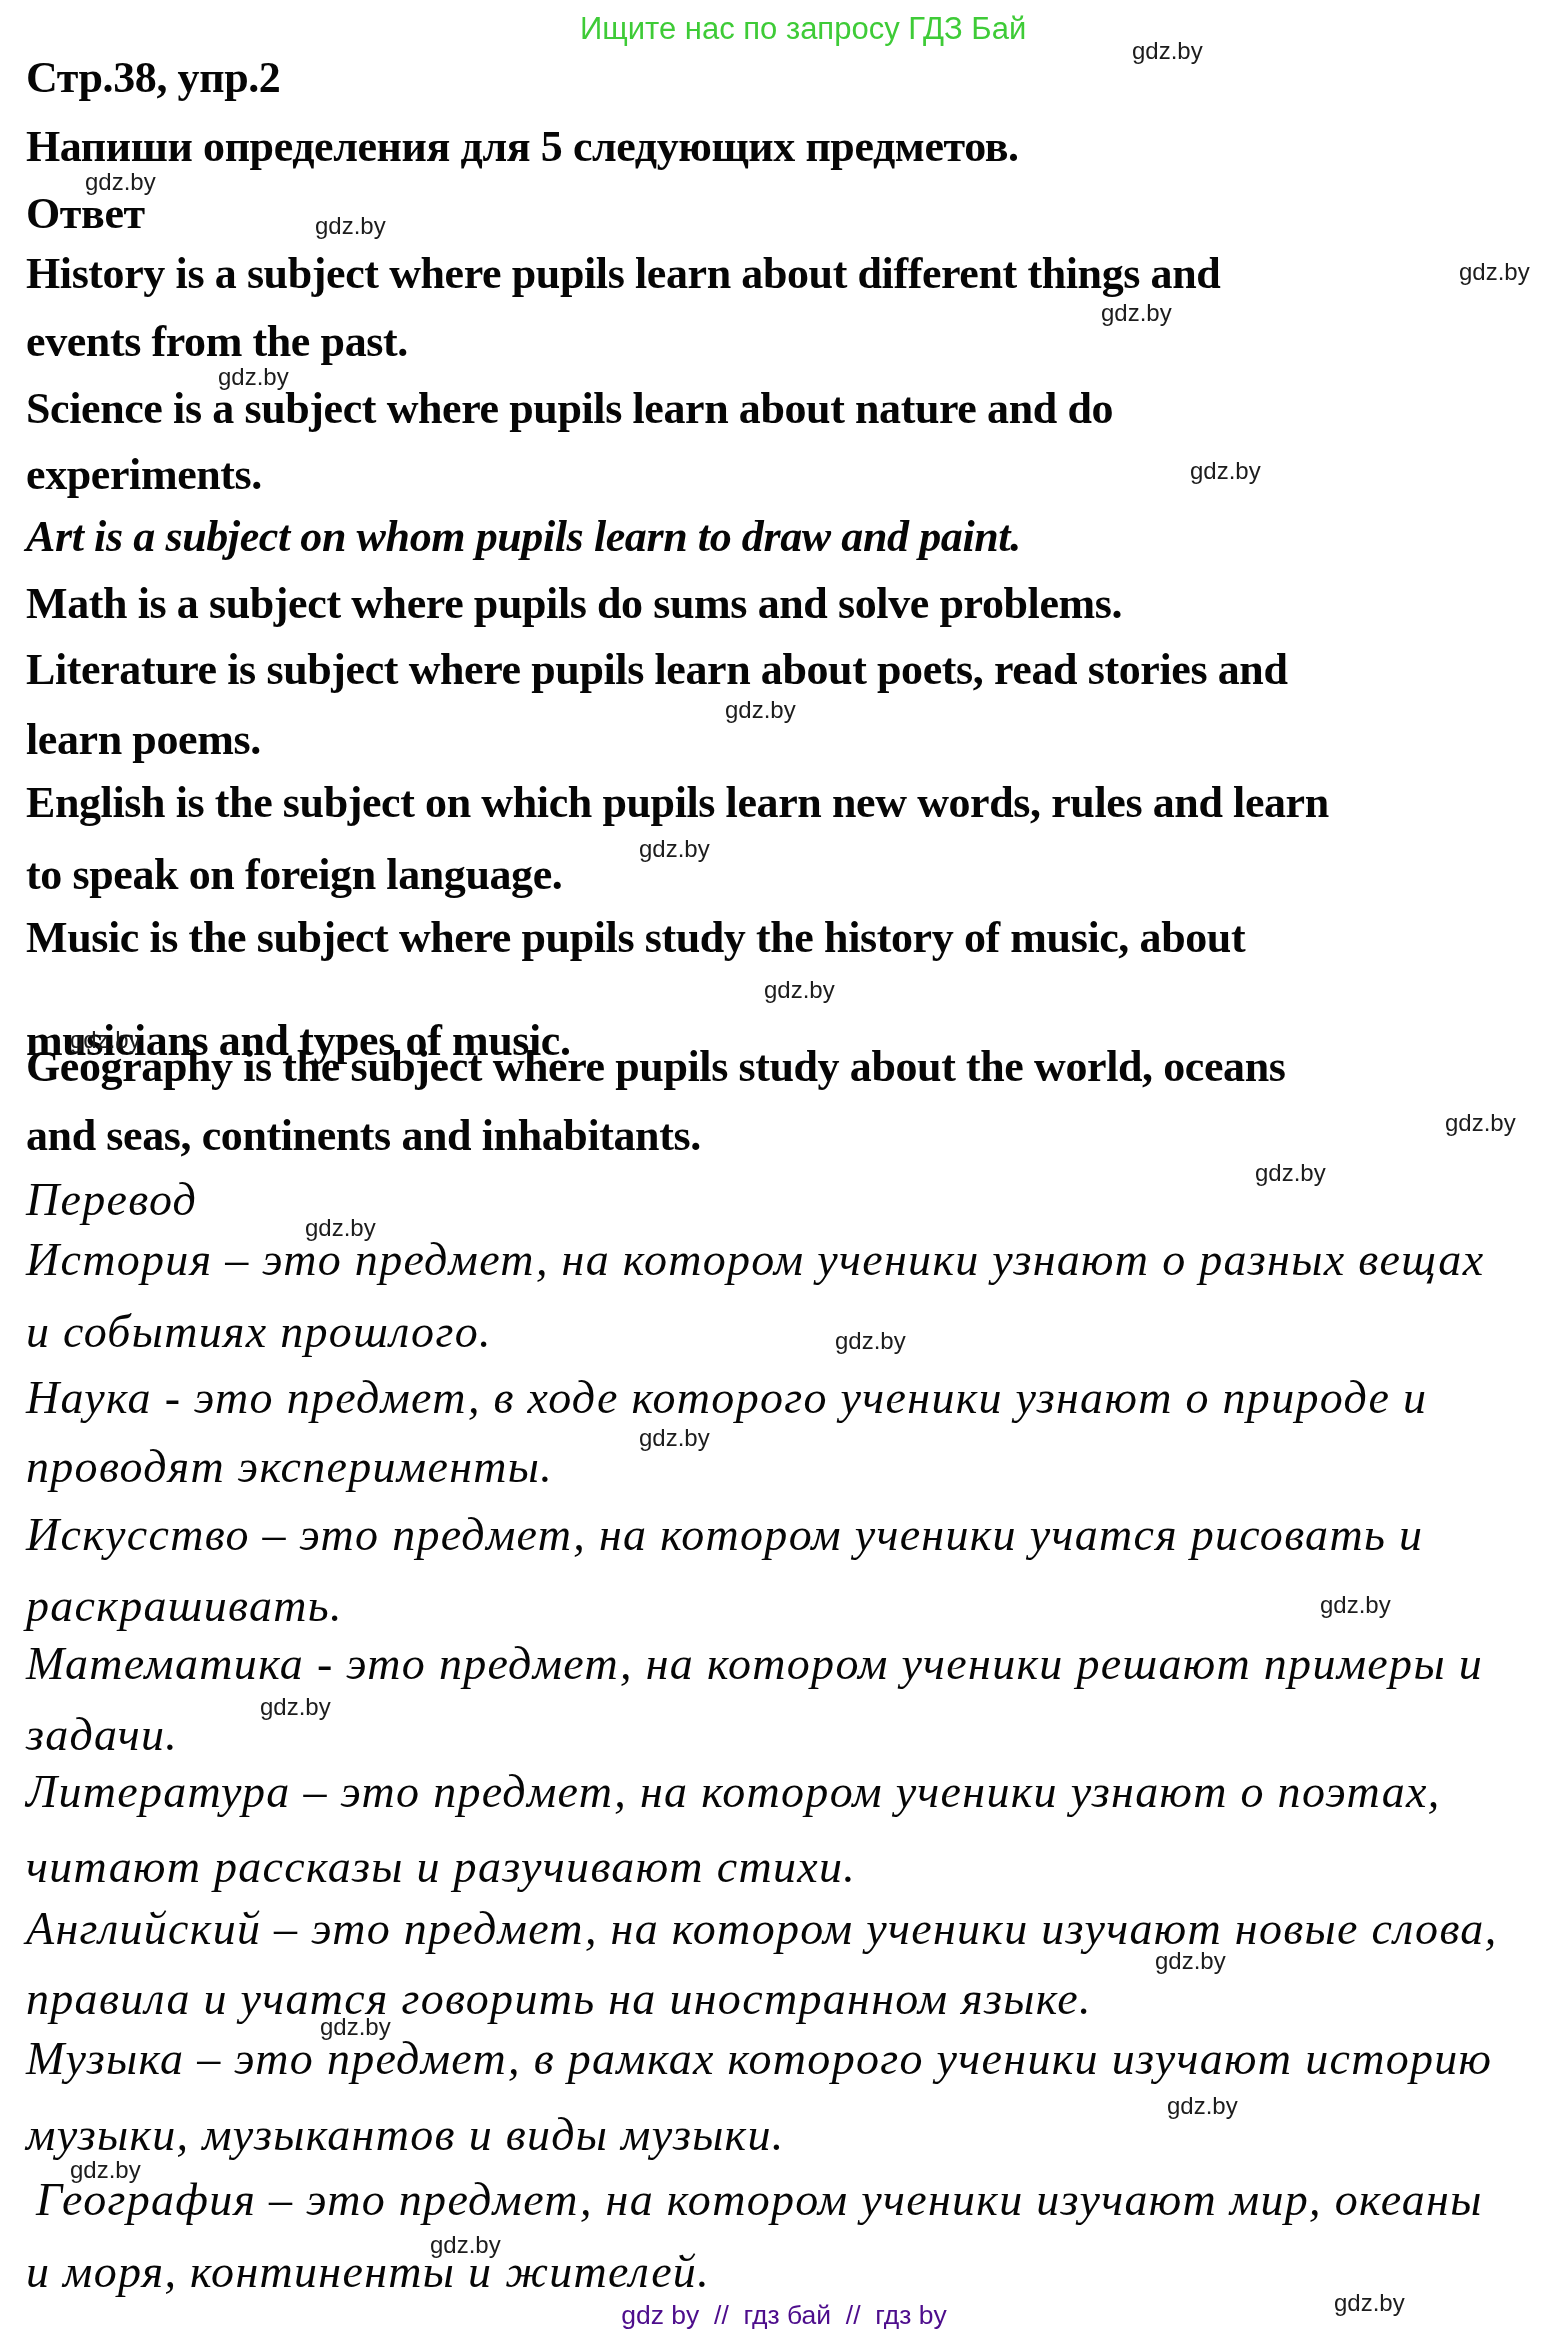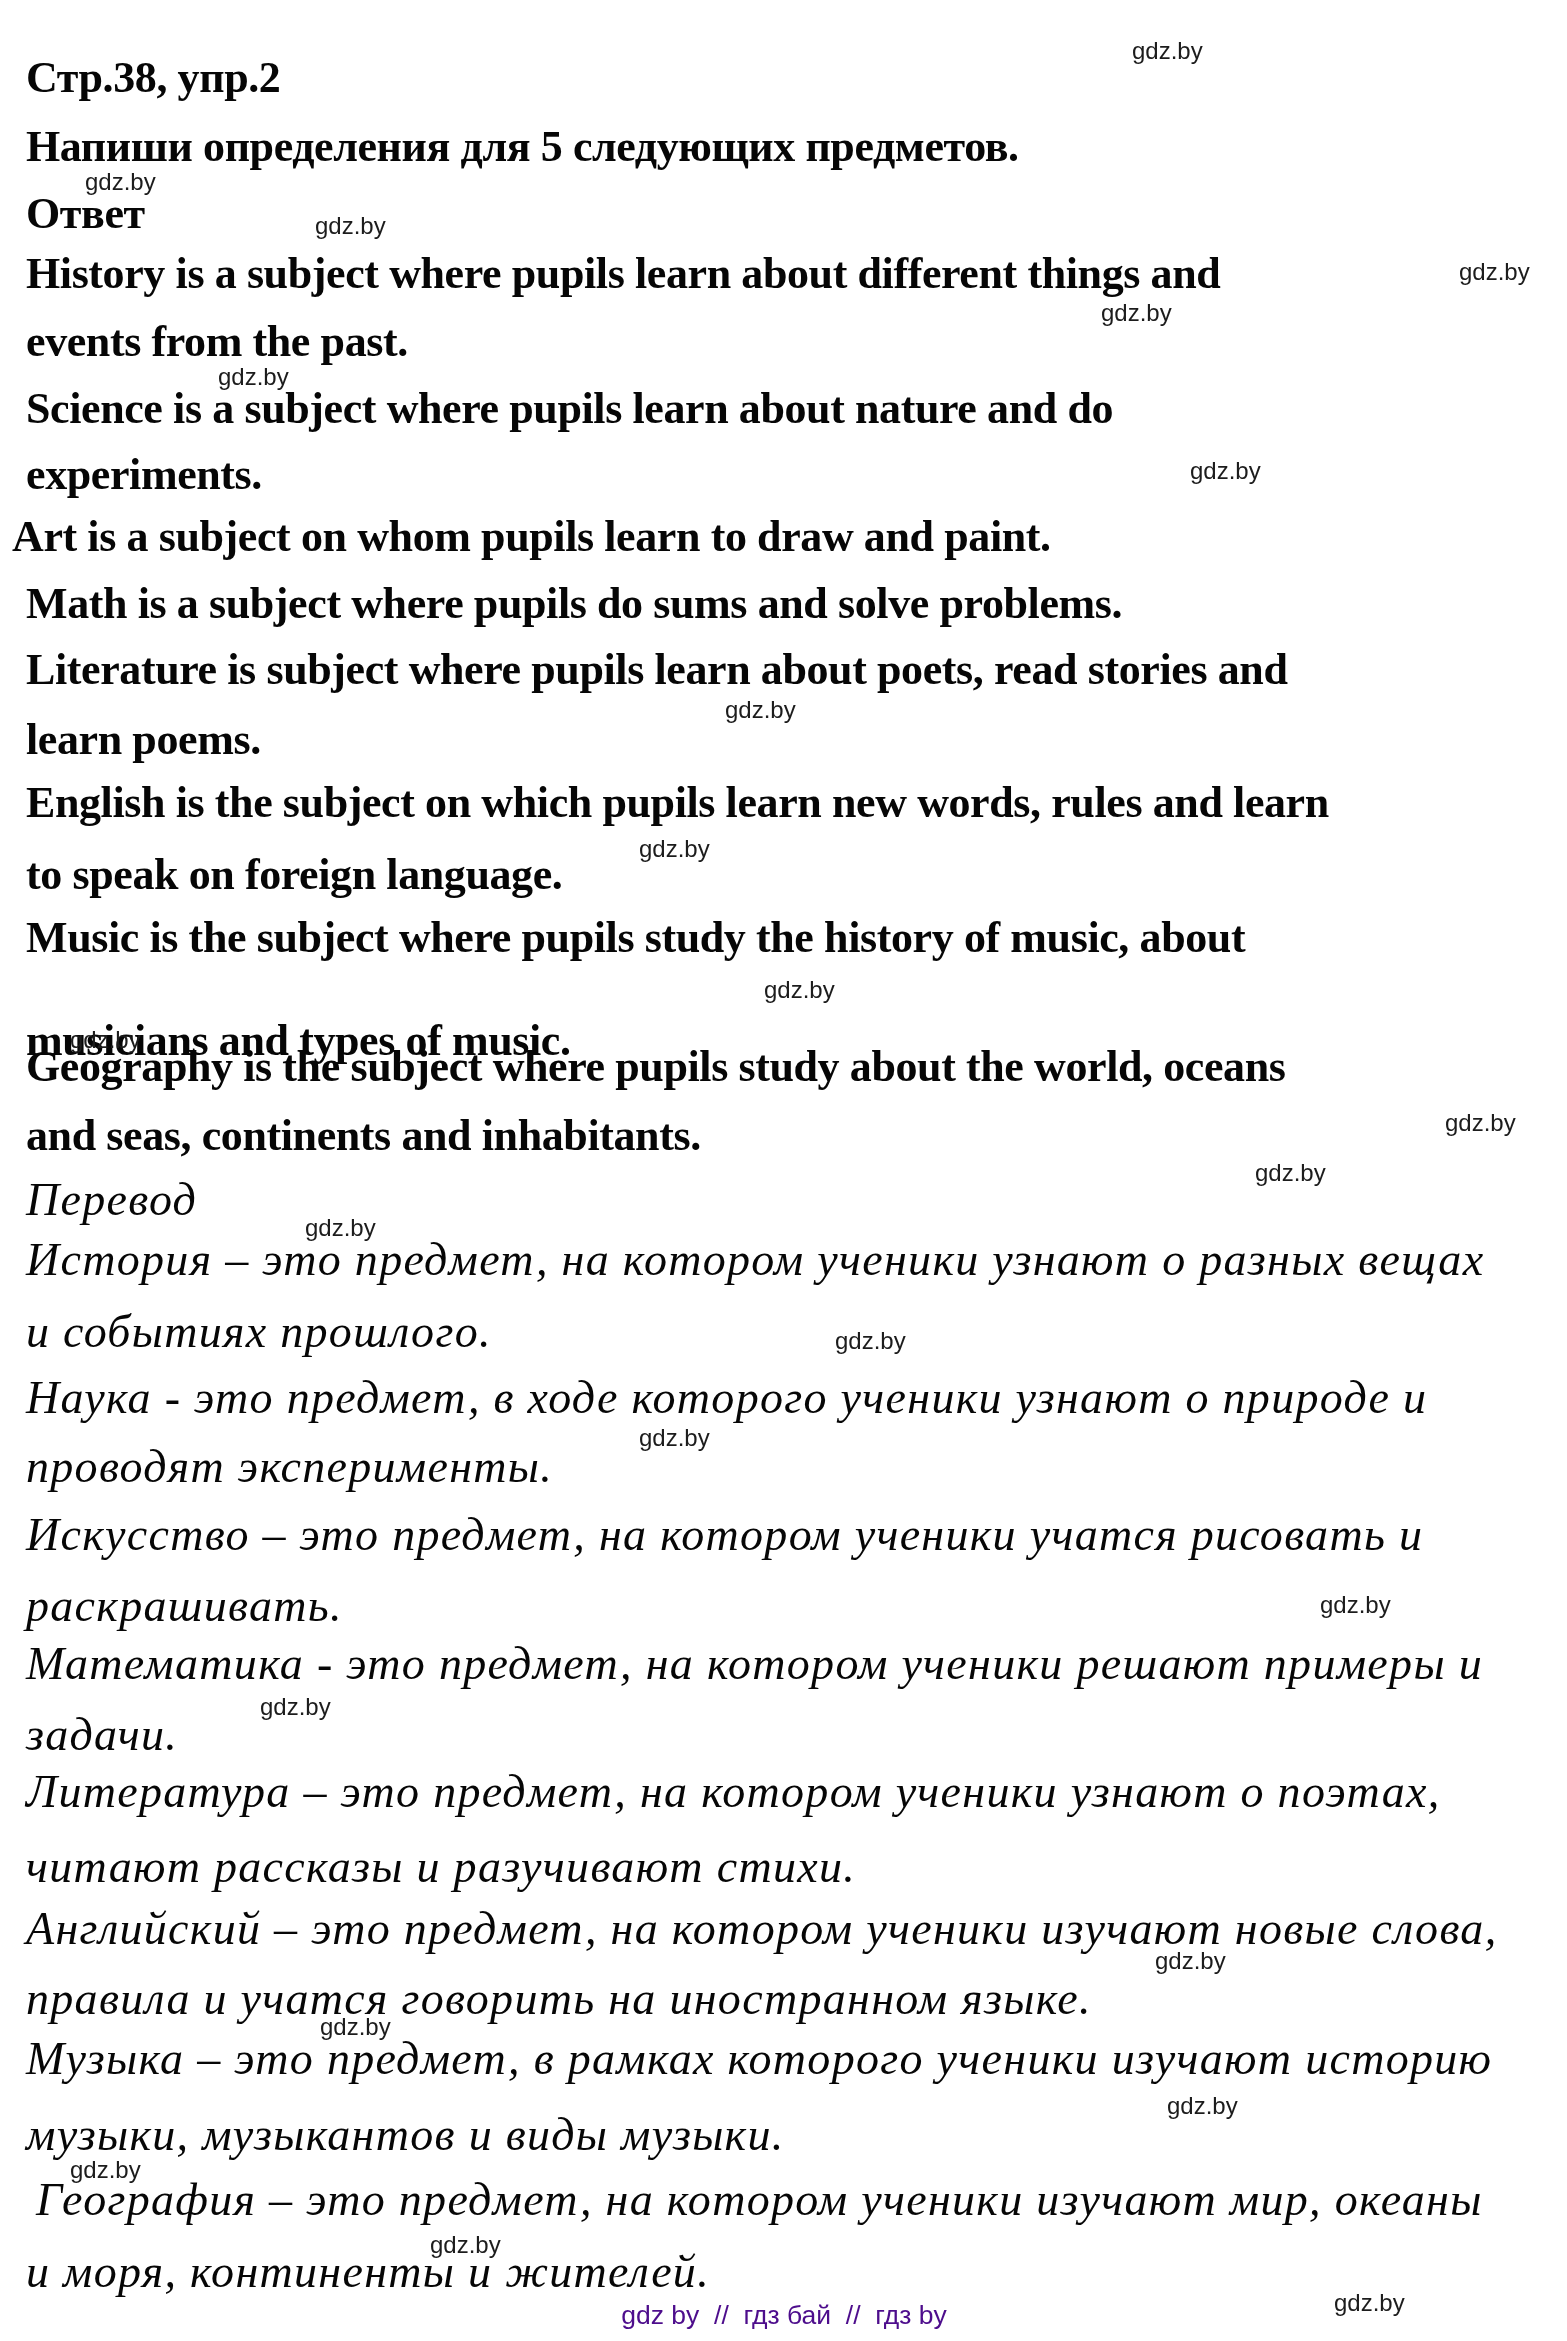--- a/index.html
+++ b/index.html
@@ -53,30 +53,31 @@
     font-family: "Liberation Sans", sans-serif;
     font-size: 26.5px;
     white-space: pre;
     line-height: 1.2;
   }
 </style>
 </head>
 <body>
 
 <div class="page">
+  <div class="promo" style="left: 580px; top: 10.3px; color: rgb(62, 203, 55);">Ищите нас по запросу ГДЗ Бай</div>
 
   <div id="lines">
       <div class="line b" style="left: 26px; top: 53px; text-align: center;">Стр.38, упр.2</div>
       <div class="line b" style="left: 26px; top: 122px;">Напиши определения для 5 следующих предметов.</div>
       <div class="line b" style="left: 26px; top: 189px;">Ответ</div>
       <div class="line b" style="left: 26px; top: 249px;">History is a subject where pupils learn about different things and</div>
       <div class="line b" style="left: 26px; top: 317px;">events from the past.</div>
       <div class="line b" style="left: 26px; top: 384px;">Science is a subject where pupils learn about nature and do</div>
       <div class="line b" style="left: 26px; top: 450px;">experiments.</div>
-      <div class="line b" style="left: 12px; top: 512px;">Art is a subject on whom pupils learn to draw and paint.</div>
+      <div class="line b" style="left: 26px; top: 512px; font-style: italic;">Art is a subject on whom pupils learn to draw and paint.</div>
       <div class="line b" style="left: 26px; top: 579px;">Math is a subject where pupils do sums and solve problems.</div>
       <div class="line b" style="left: 26px; top: 645px;">Literature is subject where pupils learn about poets, read stories and</div>
       <div class="line b" style="left: 26px; top: 715px;">learn poems.</div>
       <div class="line b" style="left: 26px; top: 778px;">English is the subject on which pupils learn new words, rules and learn</div>
       <div class="line b" style="left: 26px; top: 850px;">to speak on foreign language.</div>
       <div class="line b" style="left: 26px; top: 913px;">Music is the subject where pupils study the history of music, about</div>
       <div class="line b" style="left: 26px; top: 978px; margin-top: 38px;">musicians and types of music.</div>
       <div class="line b" style="left: 26px; top: 1042px;">Geography is the subject where pupils study about the world, oceans</div>
       <div class="line b" style="left: 26px; top: 1111px;">and seas, continents and inhabitants.</div>
       <div class="line i" style="left: 26px; top: 1174px;">Перевод</div>

